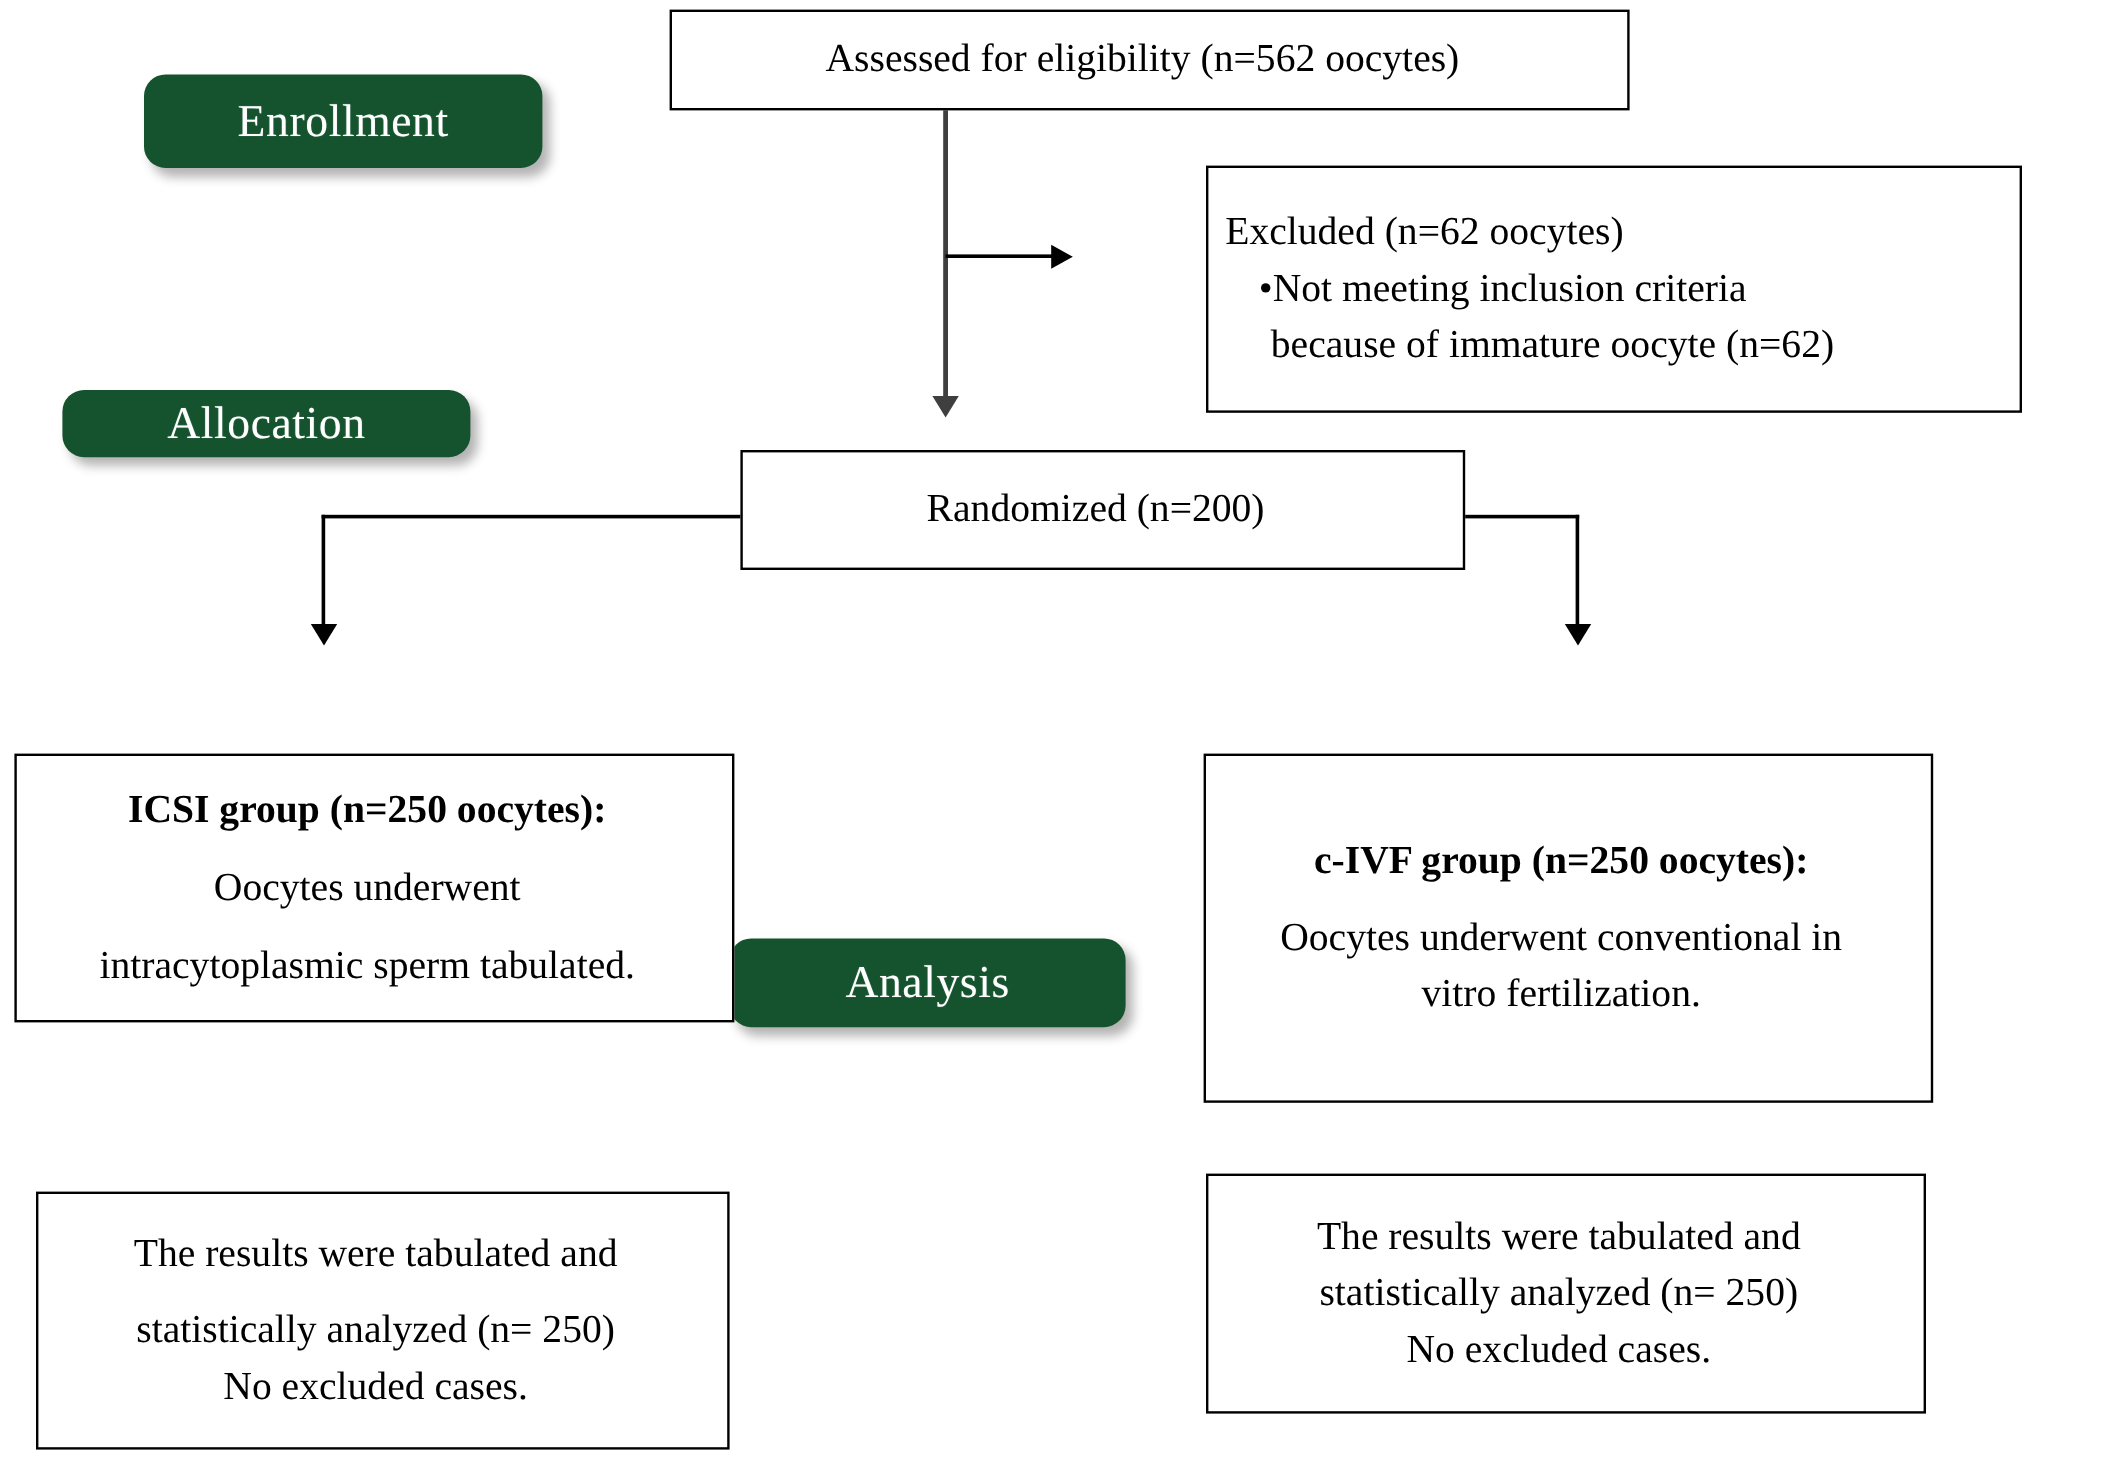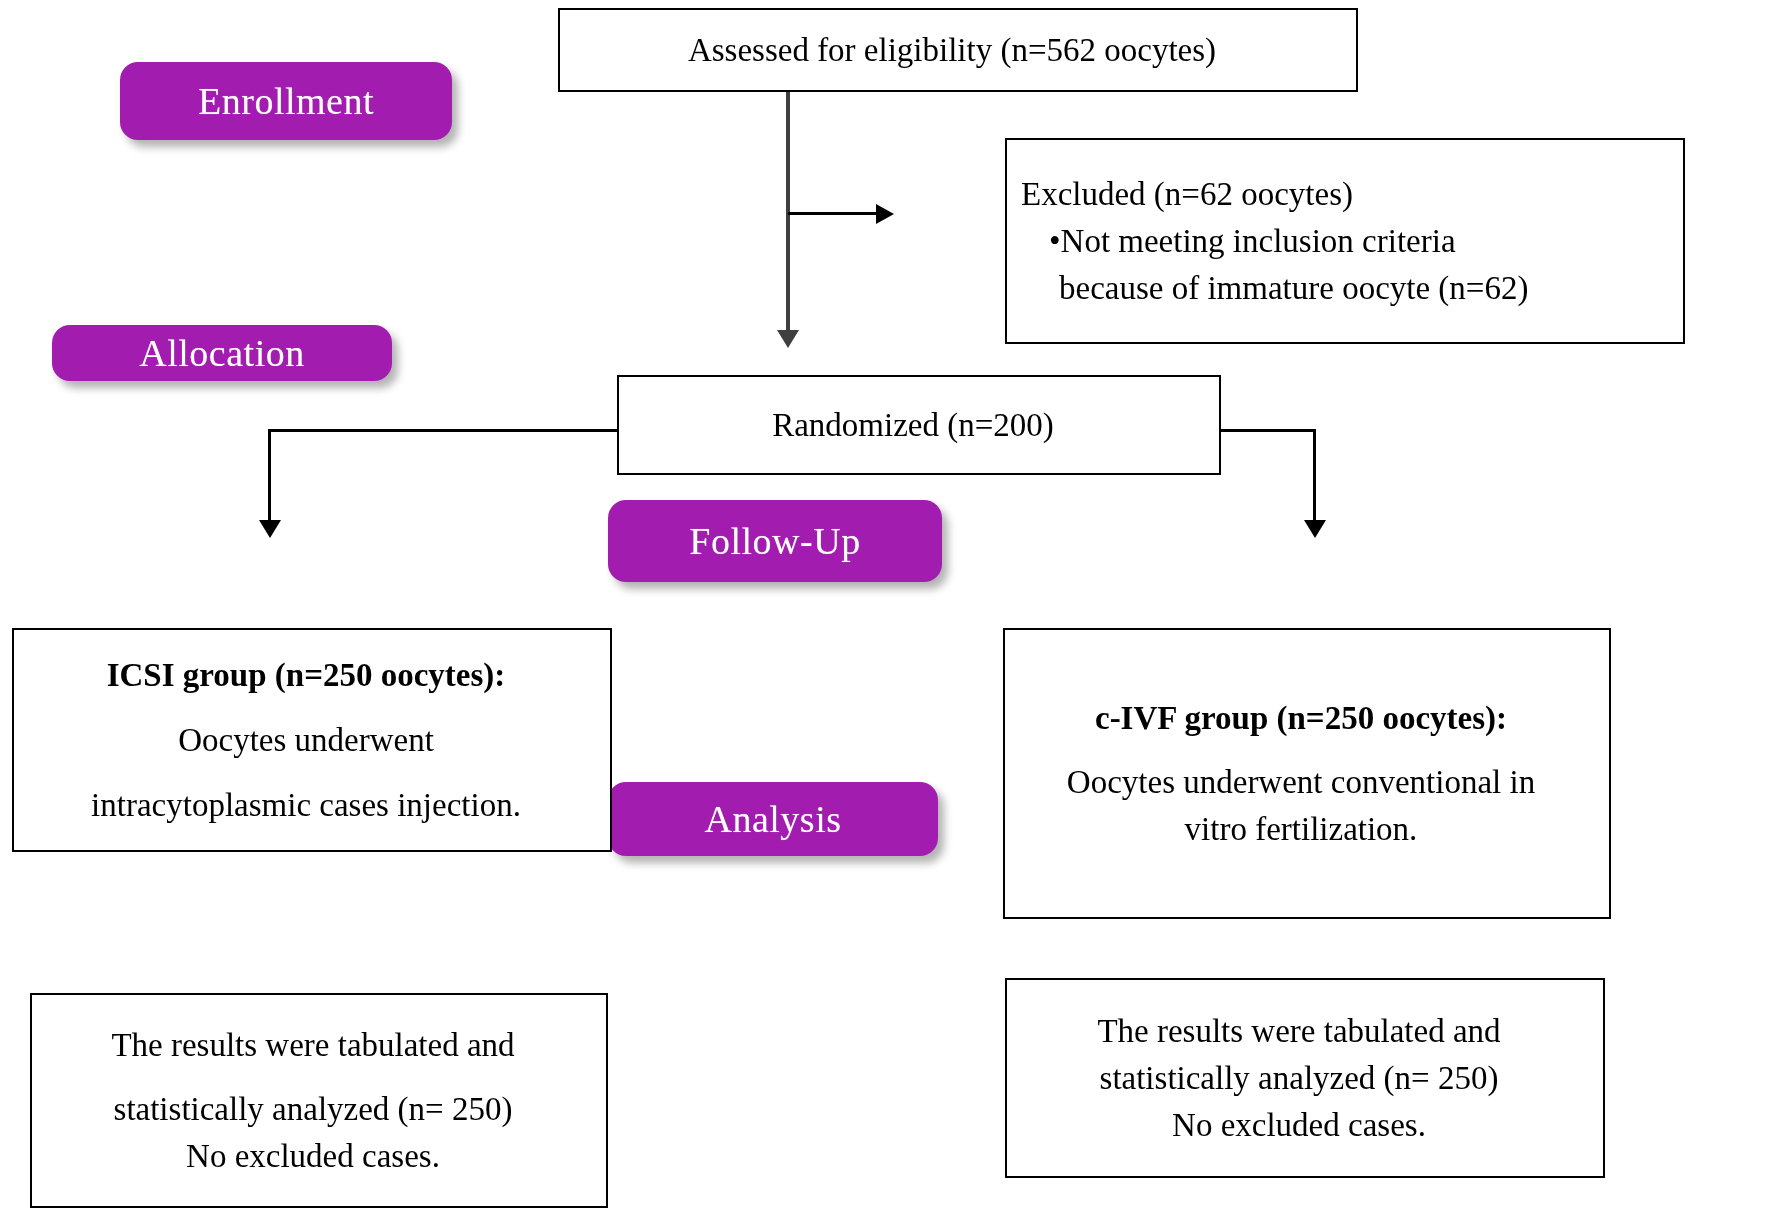--- a/index.html
+++ b/index.html
@@ -16,21 +16,21 @@
     position: relative;
     width: 1772px;
     height: 1218px;
     background: #ffffff;
     overflow: hidden;
   }
 
   
   .stage-badge {
     position: absolute;
-    background: #a21caf;
+    background: #14532d;
     border-radius: 18px;
     color: #ffffff;
     display: flex;
     align-items: center;
     justify-content: center;
     font-family: "Liberation Serif", "DejaVu Serif", serif;
     font-size: 38px;
     letter-spacing: 0.5px;
     box-shadow: 6px 7px 9px rgba(0,0,0,0.30);
     text-shadow: 0 0 1px rgba(255,255,255,0.35);
@@ -92,23 +92,20 @@
 <div id="canvas">
 
   <div class="stage-badge" style="left:120px; top:62px; width:332px; height:78px;">
     <span>Enrollment</span>
   </div>
 
   <div class="stage-badge" style="left:52px; top:325px; width:340px; height:56px;">
     <span>Allocation</span>
   </div>
 
-  <div class="stage-badge" style="left:608px; top:500px; width:334px; height:82px;">
-    <span>Follow-Up</span>
-  </div>
 
   <div class="stage-badge" style="left:608px; top:782px; width:330px; height:74px;">
     <span>Analysis</span>
   </div>
 
   <div class="vline" style="left:786px; top:90px; width:4px; height:244px;"></div>
   <div class="arrow-down grey" style="left:777px; top:330px;"></div>
 
   <div class="hline" style="left:788px; top:212px; width:96px; height:3px;"></div>
   <div class="arrow-right" style="left:876px; top:204px;"></div>
@@ -145,21 +142,21 @@
   <div class="flow-box" style="left:617px; top:375px; width:604px; height:100px;">
     <div class="bx-inner ctr">
       <span class="ln">Randomized (n=200)</span>
     </div>
   </div>
 
   <div class="flow-box" style="left:12px; top:628px; width:600px; height:224px;">
     <div class="bx-inner ctr">
       <span class="ln bold-line">ICSI group (n=250 oocytes):</span>
       <span class="ln gap-line">Oocytes underwent</span>
-      <span class="ln gap-line">intracytoplasmic cases injection.</span>
+      <span class="ln gap-line">intracytoplasmic sperm tabulated.</span>
     </div>
   </div>
 
   <div class="flow-box" style="left:1003px; top:628px; width:608px; height:291px;">
     <div class="bx-inner ctr">
       <span class="ln bold-line">c-IVF group (n=250 oocytes):</span>
       <span class="ln gap-line">Oocytes underwent conventional in</span>
       <span class="ln">vitro fertilization.</span>
     </div>
   </div>

